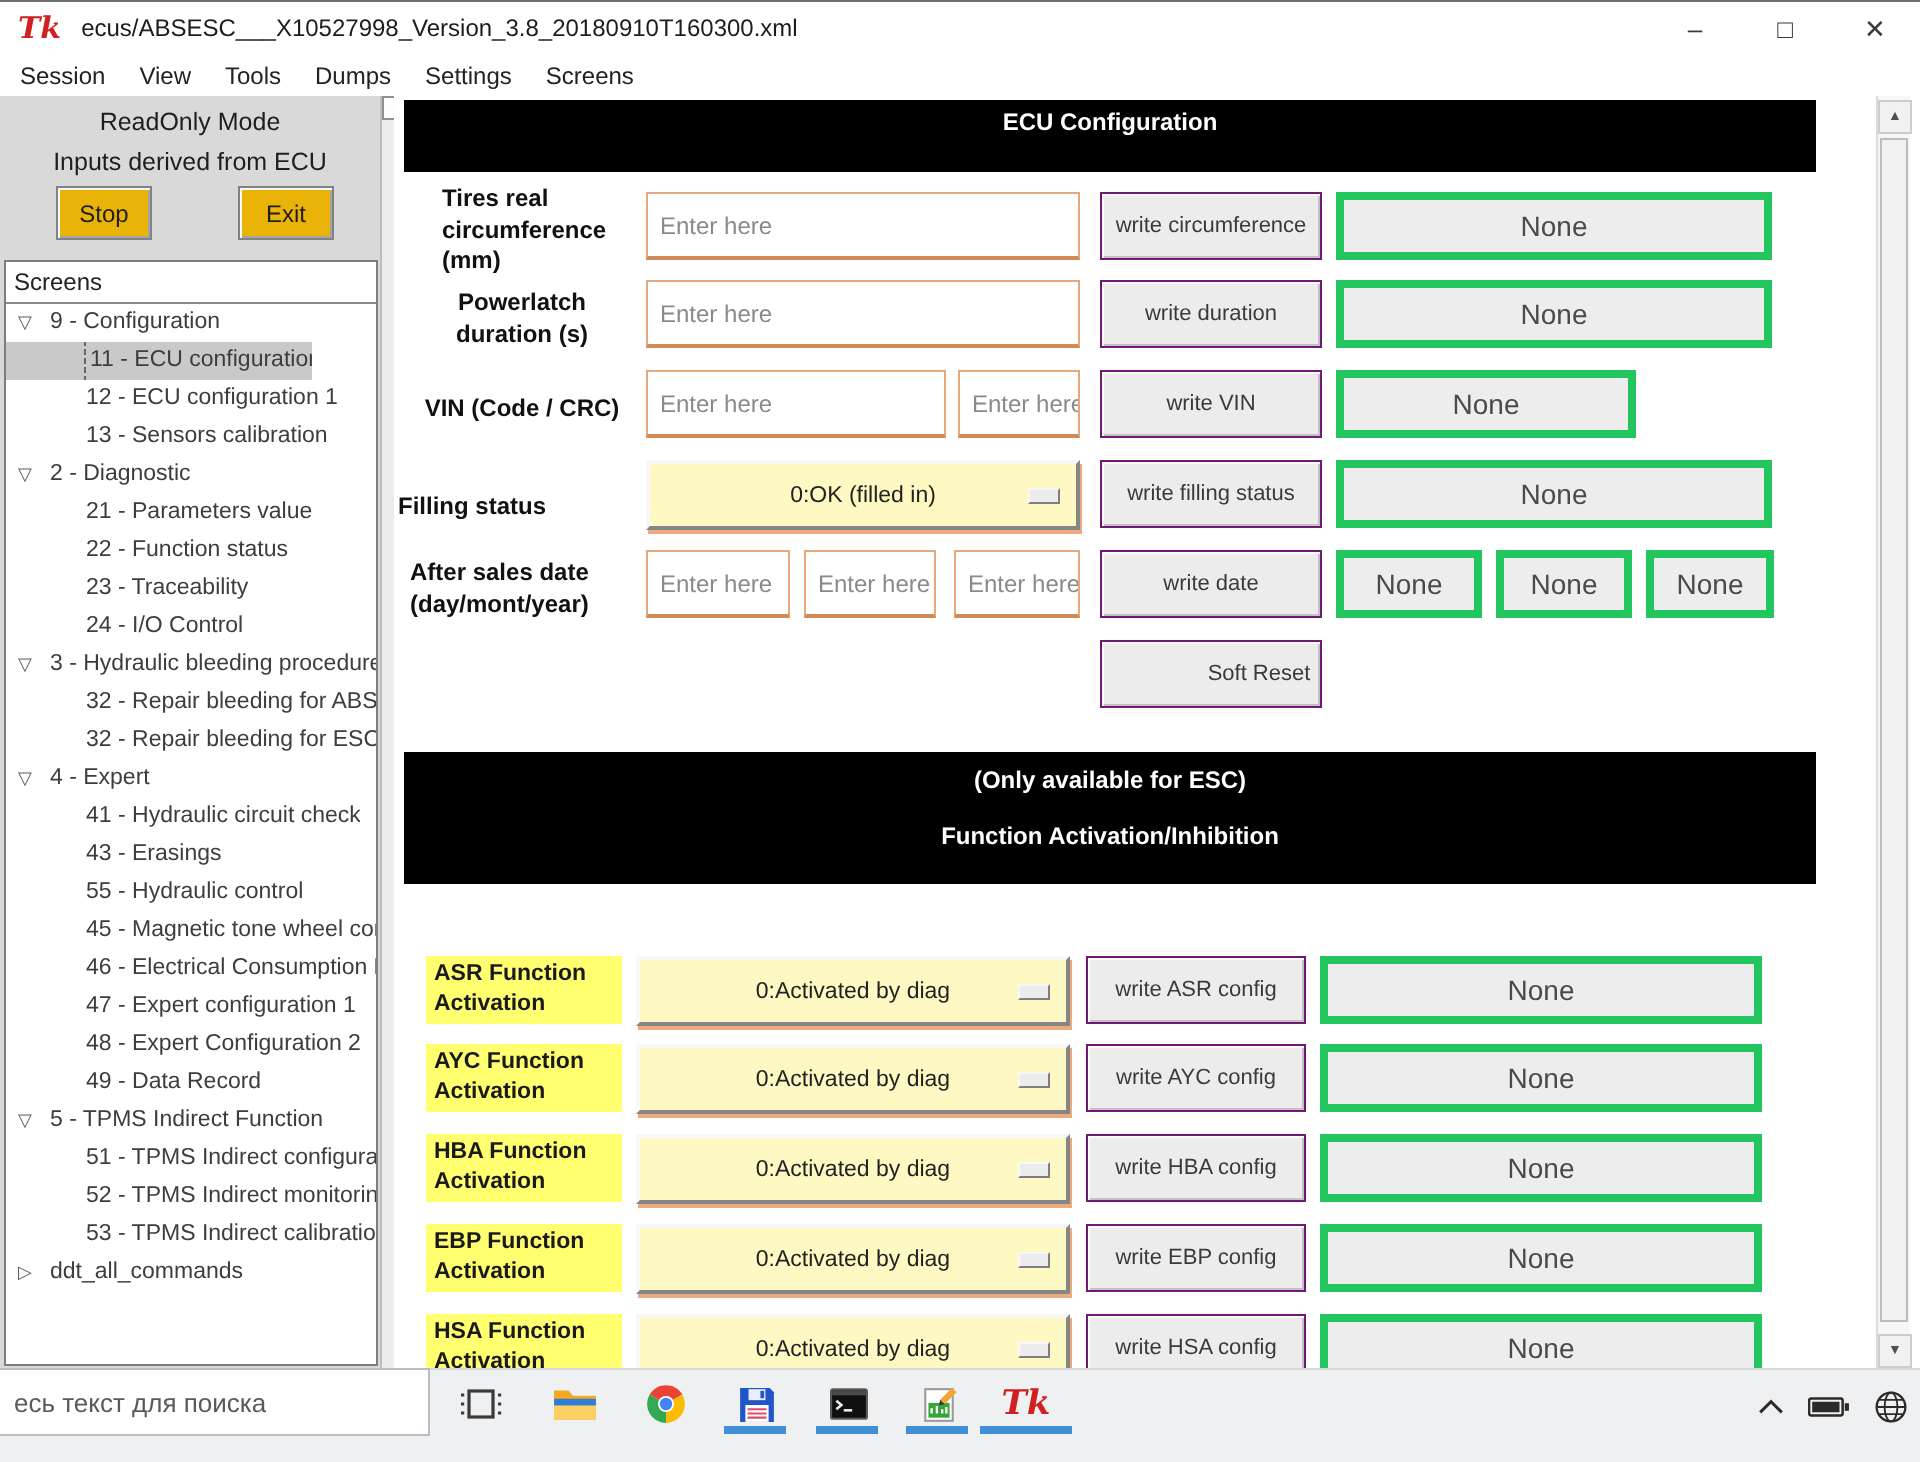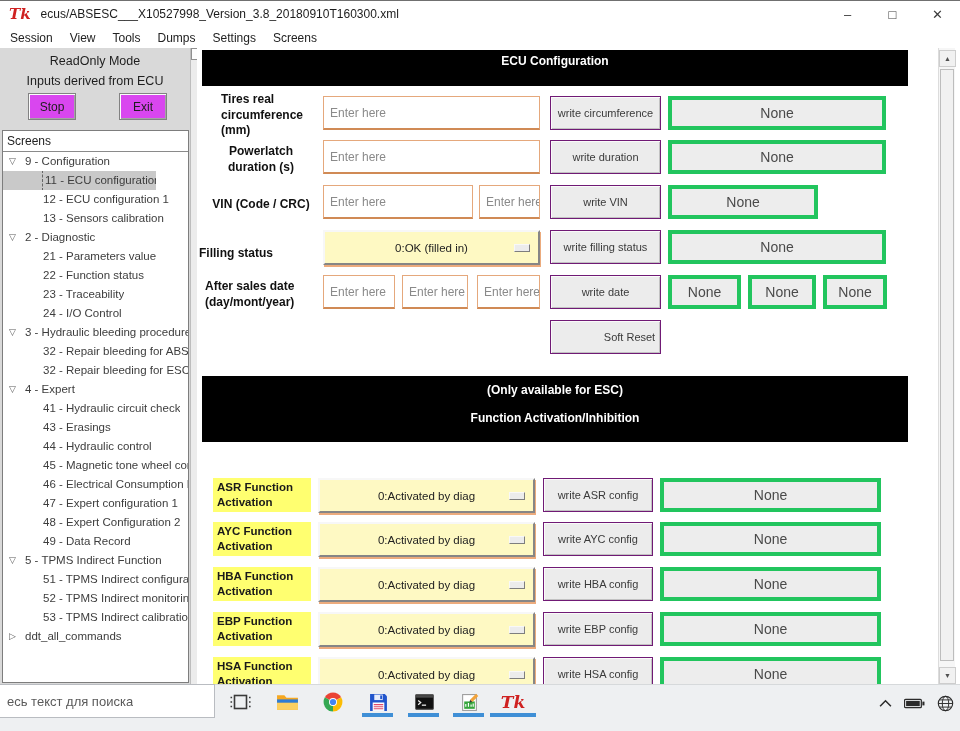--- a/index.html
+++ b/index.html
@@ -23,21 +23,21 @@
              display:flex; align-items:center; gap:17px; padding-left:10px; font-size:12px; color:#222; }
   .menuitem { cursor:default; }
 
   
   .appbody { position:absolute; left:0; top:48px; width:960px; height:636px; background:#fff; overflow:hidden; }
 
   
   .sidebar { position:absolute; left:0; top:0; width:190px; height:636px; background:#d9d9d9; }
   .ro-line1 { position:absolute; top:6px; left:0; width:100%; text-align:center; font-size:12.5px; color:#1e1e1e; }
   .ro-line2 { position:absolute; top:26px; left:0; width:100%; text-align:center; font-size:12.5px; color:#1e1e1e; }
-  .tkbtn { position:absolute; top:45px; height:27px; background:#d946ef; border:1px solid #828282;
+  .tkbtn { position:absolute; top:45px; height:27px; background:#eab308; border:1px solid #828282;
            box-shadow: inset 1px 1px 0 #fbfbfb, inset -1px -1px 0 #a5a5a5;
            font-size:12px; color:#1e1e1e; display:flex; align-items:center; justify-content:center; }
   .btn-stop { left:28px; width:48px; }
   .btn-exit { left:119px; width:48px; }
 
   .treepanel { position:absolute; left:2px; top:82px; width:187px; height:553px; background:#fff;
                border:1px solid #7d7d7d; overflow:hidden; }
   .treeheader { height:21px; line-height:21px; padding-left:4px; font-size:12px; color:#222;
                 border-bottom:1px solid #8a8a8a; background:#fff; }
   .ti { height:19px; line-height:19px; font-size:11.5px; color:#3d3d3d; white-space:nowrap;
@@ -221,21 +221,21 @@
             <span class="arr">▽</span>
             <span class="tl">4 - Expert</span>
           </div>
         <div class="ti l1">
             <span class="tl">41 - Hydraulic circuit check</span>
           </div>
         <div class="ti l1">
             <span class="tl">43 - Erasings</span>
           </div>
         <div class="ti l1">
-            <span class="tl">44 - Hydraulic control</span>
+            <span class="tl">55 - Hydraulic control</span>
           </div>
         <div class="ti l1">
             <span class="tl">45 - Magnetic tone wheel cont</span>
           </div>
         <div class="ti l1">
             <span class="tl">46 - Electrical Consumption M</span>
           </div>
         <div class="ti l1">
             <span class="tl">47 - Expert configuration 1</span>
           </div>

